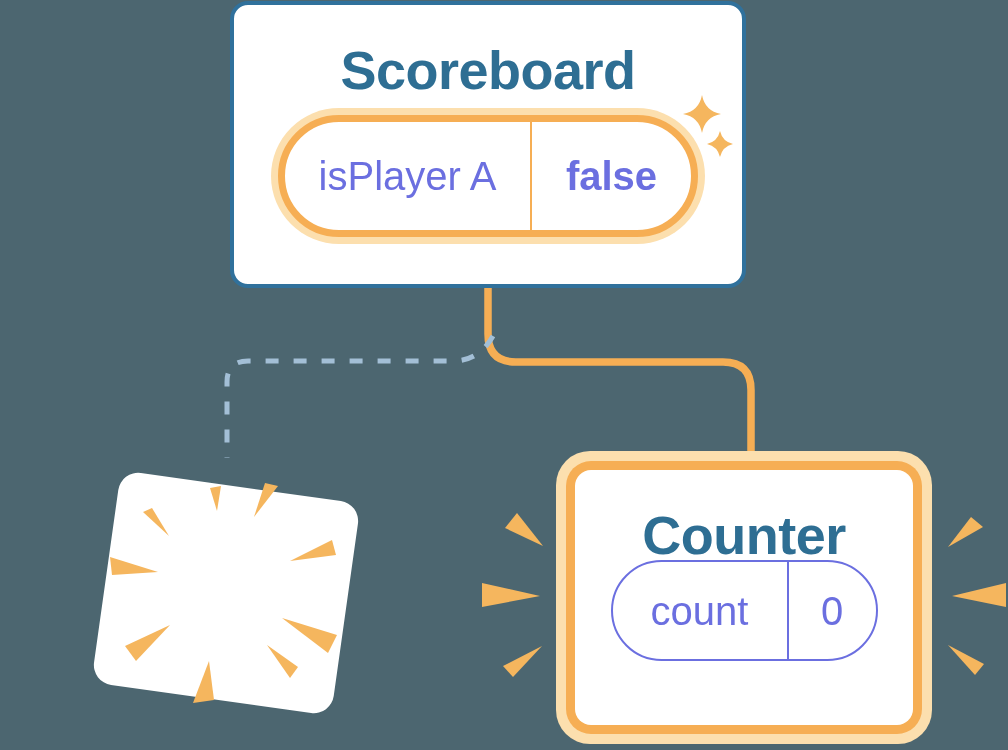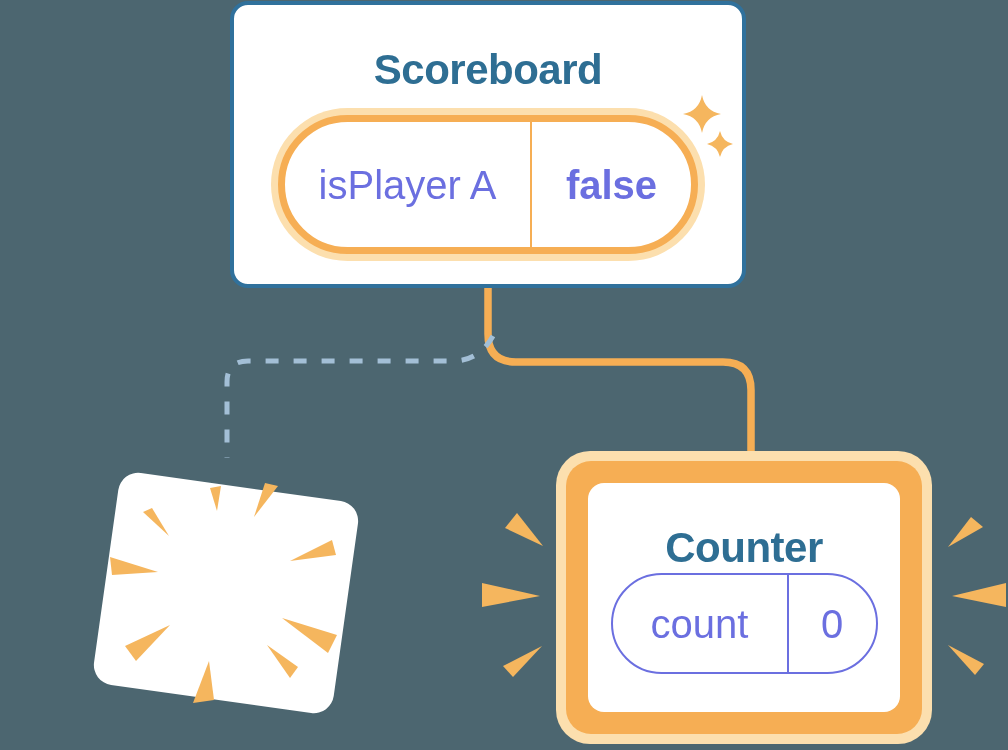--- a/index.html
+++ b/index.html
@@ -16,35 +16,35 @@
   
   .scoreboard-card{
     position:absolute;left:230px;top:1px;width:516px;height:287px;
     background:var(--card-bg);
     border:4px solid var(--scoreboard-border);
     border-radius:18px;
     box-sizing:border-box;
     display:flex;flex-direction:column;align-items:center;
   }
   .card-title{
-    font-size:42px;font-weight:700;letter-spacing:-0.5px;
+    font-size:54px;font-weight:700;letter-spacing:-0.5px;
     color:var(--title-text);
     line-height:50px;
   }
   .scoreboard-card .card-title{margin-top:40px;}
 
   
   .state-pill{
     box-sizing:border-box;
     background:var(--card-bg);
     display:flex;align-items:stretch;
   }
   .pill-orange{
     margin-top:20px;
-    width:420px;height:139px;
+    width:420px;height:122px;
     border:7px solid var(--orange);
     border-radius:999px;
     box-shadow:0 0 0 7px var(--orange-light);
   }
   .pill-cell{display:flex;align-items:center;justify-content:center;
     font-size:40px;color:var(--purple);line-height:1;}
   .pill-orange .cell-key{width:245px;}
   .pill-orange .cell-value{flex:1;font-weight:700;}
   .divider-orange{width:2px;background:var(--orange);}
   .divider-purple{width:2px;background:var(--purple);}
@@ -52,21 +52,21 @@
   
   .counter-outer{
     position:absolute;left:556px;top:451px;width:376px;height:293px;
     background:var(--orange-light);
     border-radius:34px;
     box-sizing:border-box;padding:10px;
   }
   .counter-mid{
     width:100%;height:100%;box-sizing:border-box;
     background:var(--orange);
-    border-radius:25px;padding:22px;
+    border-radius:25px;padding:9px;
   }
   .counter-inner{
     width:100%;height:100%;box-sizing:border-box;
     background:var(--card-bg);
     border-radius:16px;
     display:flex;flex-direction:column;align-items:center;
   }
   .counter-inner .card-title{margin-top:40px;}
   .pill-purple{
     width:267px;height:101px;

